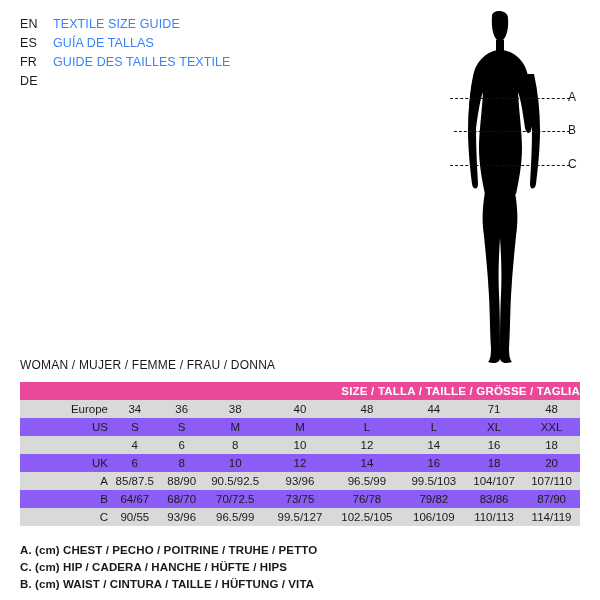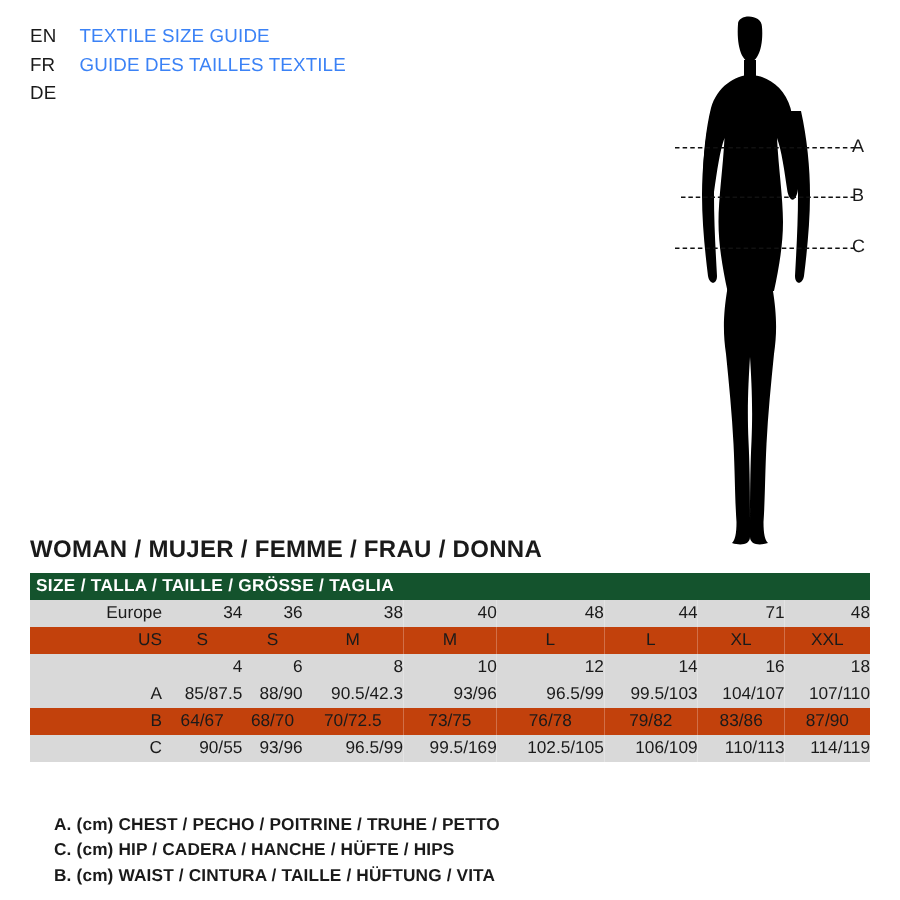--- a/index.html
+++ b/index.html
@@ -67,22 +67,22 @@
     font-size: 12px;
     color: #1a1a1a;
     font-family: "Liberation Sans", sans-serif;
   }
 
   
   .woman-title {
     position: absolute;
     left: 20px;
     top: 358px;
-    font-size: 16px;
-    font-weight: bold;
+    font-size: 12px;
+    font-weight: normal;
     letter-spacing: 0.2px;
   }
 
   
   .size-table {
     position: absolute;
     left: 20px;
     top: 382px;
     width: 560px;
     border-collapse: collapse;
@@ -94,59 +94,61 @@
     line-height: 18px;
     text-align: center;
     font-weight: normal;
   }
   .size-table .rowhead {
     text-align: right;
     padding-left: 4px;
     width: 84px;
   }
   .row-header td {
-    background: #14532d;
+    background: #ec4899;
     color: #ffffff;
     font-weight: bold;
-    text-align: left;
+    text-align: right;
     padding-left: 4px;
     letter-spacing: 0.2px;
   }
   .row-shade td {
     background: #d9d9d9;
-    text-align: right;
   }
   .row-plain td {
-    background: #c2410c;
+    background: #8b5cf6;
   }
 
   
   .notes {
     position: absolute;
     left: 20px;
     top: 542px;
     font-size: 11.5px;
     font-weight: bold;
   }
   .note-row {
     height: 17px;
     line-height: 17px;
     letter-spacing: 0.1px;
-    margin-left: 16px;
   }
 </style>
 </head>
 <body>
 
 <div class="page">
 
   <div class="lang-block">
     <div class="lang-row">
       <span class="lang-code">EN</span>
       <span class="lang-text">TEXTILE SIZE GUIDE</span>
+    </div>
+    <div class="lang-row">
+      <span class="lang-code">ES</span>
+      <span class="lang-text">GUÍA DE TALLAS</span>
     </div>
     <div class="lang-row">
       <span class="lang-code">FR</span>
       <span class="lang-text">GUIDE DES TAILLES TEXTILE</span>
     </div>
     <div class="lang-row">
       <span class="lang-code">DE</span>
     </div>
   </div>
 
@@ -236,25 +238,36 @@
         <td class="rowhead"></td>
         <td>4</td>
         <td>6</td>
         <td>8</td>
         <td>10</td>
         <td>12</td>
         <td>14</td>
         <td>16</td>
         <td>18</td>
       </tr>
+      <tr class="row-plain">
+        <td class="rowhead">UK</td>
+        <td>6</td>
+        <td>8</td>
+        <td>10</td>
+        <td>12</td>
+        <td>14</td>
+        <td>16</td>
+        <td>18</td>
+        <td>20</td>
+      </tr>
       <tr class="row-shade">
         <td class="rowhead">A</td>
         <td>85/87.5</td>
         <td>88/90</td>
-        <td>90.5/42.3</td>
+        <td>90.5/92.5</td>
         <td>93/96</td>
         <td>96.5/99</td>
         <td>99.5/103</td>
         <td>104/107</td>
         <td>107/110</td>
       </tr>
       <tr class="row-plain">
         <td class="rowhead">B</td>
         <td>64/67</td>
         <td>68/70</td>
@@ -263,21 +276,21 @@
         <td>76/78</td>
         <td>79/82</td>
         <td>83/86</td>
         <td>87/90</td>
       </tr>
       <tr class="row-shade">
         <td class="rowhead">C</td>
         <td>90/55</td>
         <td>93/96</td>
         <td>96.5/99</td>
-        <td>99.5/169</td>
+        <td>99.5/127</td>
         <td>102.5/105</td>
         <td>106/109</td>
         <td>110/113</td>
         <td>114/119</td>
       </tr>
     </tbody>
   </table>
 
   <div class="notes">
     <div class="note-row">A. (cm) CHEST / PECHO / POITRINE / TRUHE / PETTO</div>

